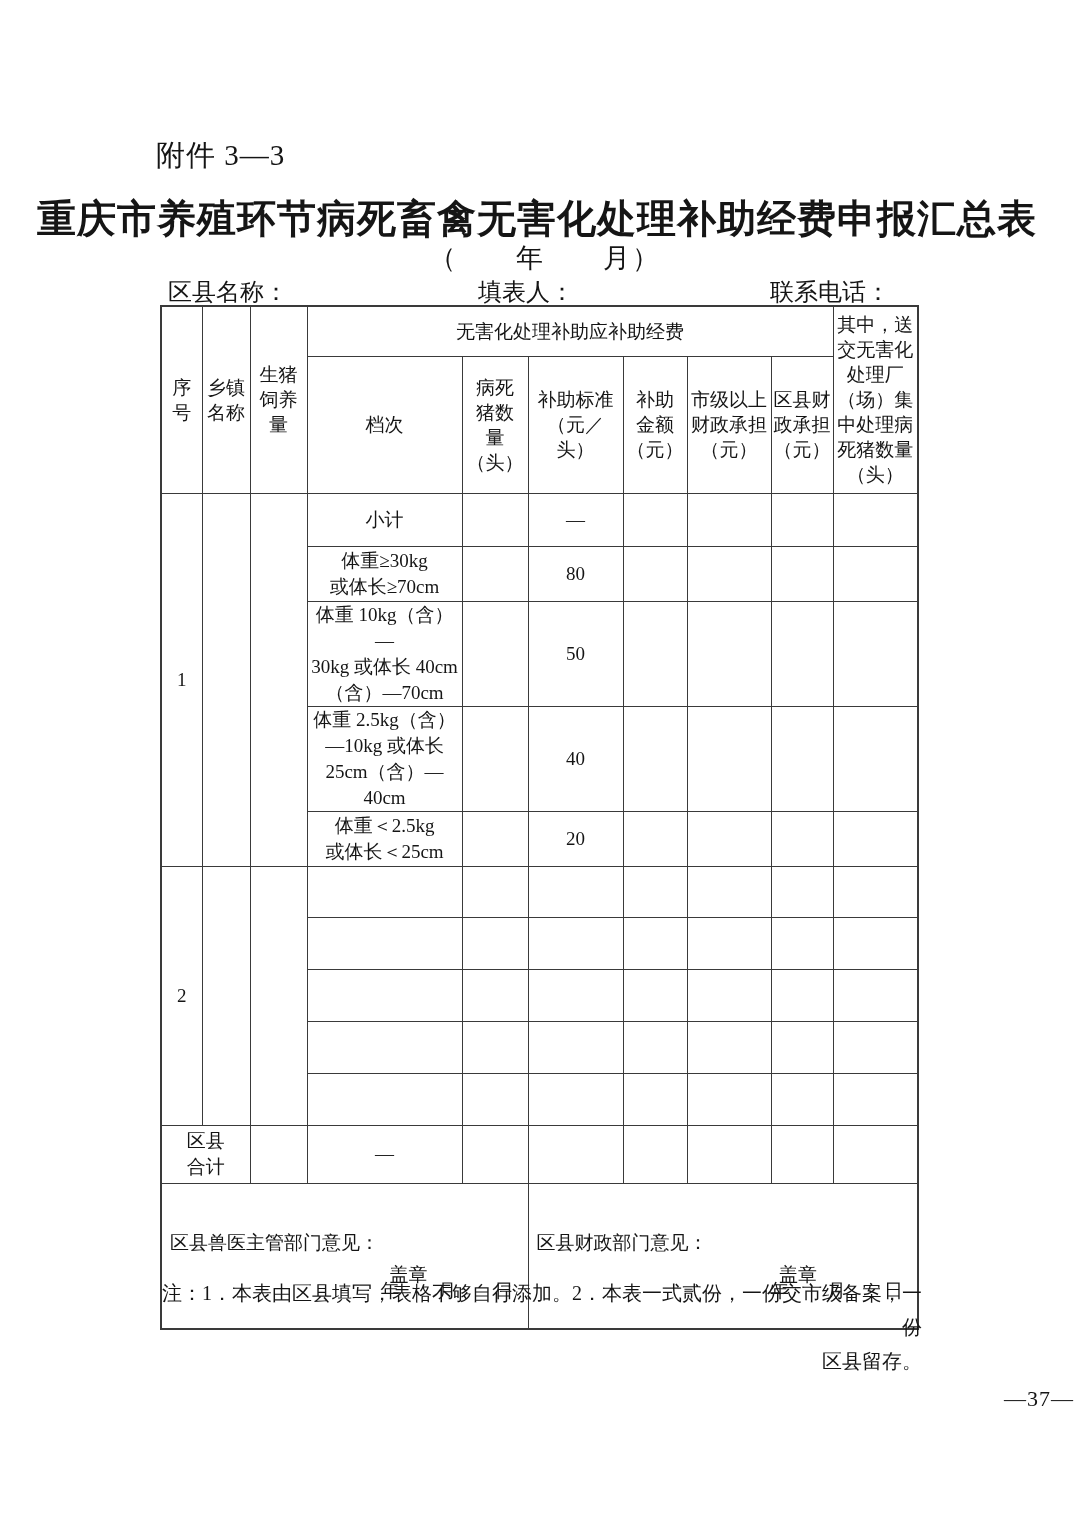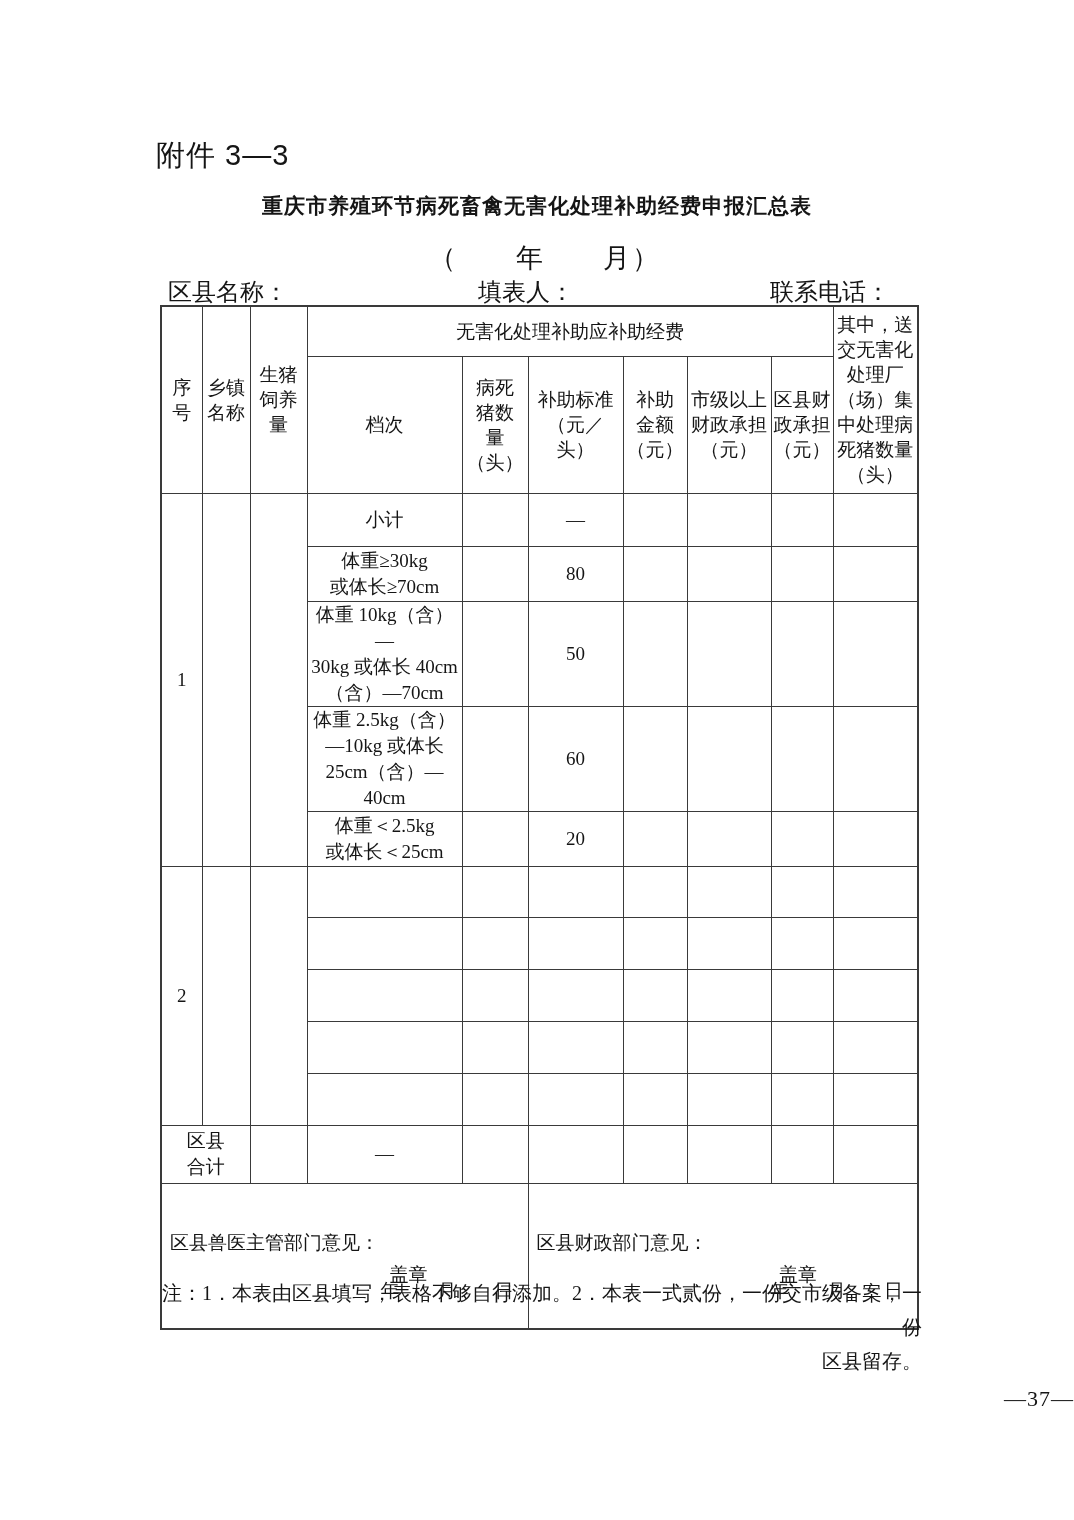--- a/index.html
+++ b/index.html
@@ -1,24 +1,24 @@
 <!DOCTYPE html>
 <html><head>
 <meta charset="utf-8">
 <style>
   html,body{margin:0;padding:0;background:#ffffff;}
   body{width:1074px;height:1520px;position:relative;
        font-family:"Liberation Serif","DejaVu Serif",serif;color:#151515;}
   .doc{position:absolute;inset:0;background:#ffffff;}
 
   .attachment{position:absolute;top:136px;left:156px;font-size:29px;
-              font-family:Liberation Sans, sans-serif;letter-spacing:1px;}
+              font-family:Liberation Serif, serif;letter-spacing:1px;}
   .title{position:absolute;top:192px;left:0;width:100%;text-align:center;
          font-family:"Liberation Sans","DejaVu Sans",sans-serif;
-         font-weight:bold;font-size:21px;letter-spacing:1px;}
+         font-weight:bold;font-size:39px;letter-spacing:1px;}
   .subtitle{position:absolute;top:240px;left:0;width:100%;text-align:center;
             font-size:27px;letter-spacing:2px;padding-left:8px;}
 
   .info-line{position:absolute;top:276px;left:160px;width:757px;height:26px;font-size:24px;}
   .info-line span{position:absolute;top:0;white-space:nowrap;}
   .info-district{left:8px;}
   .info-filler{left:318px;}
   .info-phone{left:610px;}
 
   table.main{position:absolute;top:305px;left:160px;width:757px;
@@ -138,21 +138,21 @@
       <td></td>
       <td></td>
       <td></td>
       <td></td>
     </tr>
     <tr class="rh85">
       <td>体重 2.5kg（含）
 —10kg 或体长
 25cm（含）—40cm</td>
       <td></td>
-      <td>60</td>
+      <td>40</td>
       <td></td>
       <td></td>
       <td></td>
       <td></td>
     </tr>
     <tr class="rh55">
       <td>体重＜2.5kg
 或体长＜25cm</td>
       <td></td>
       <td>20</td>

